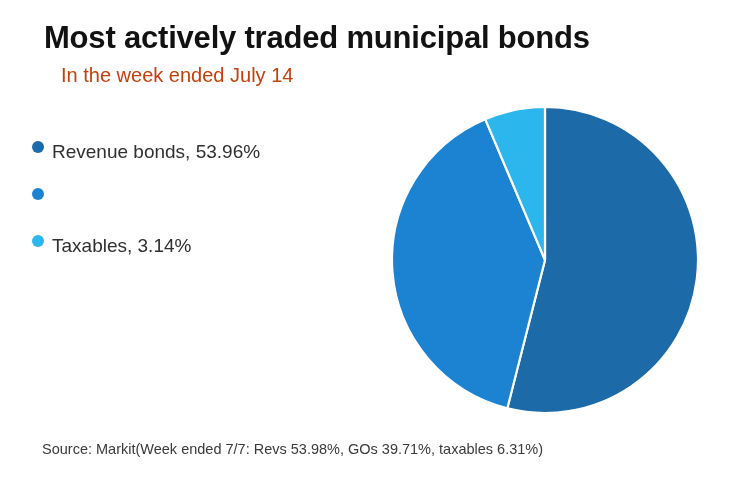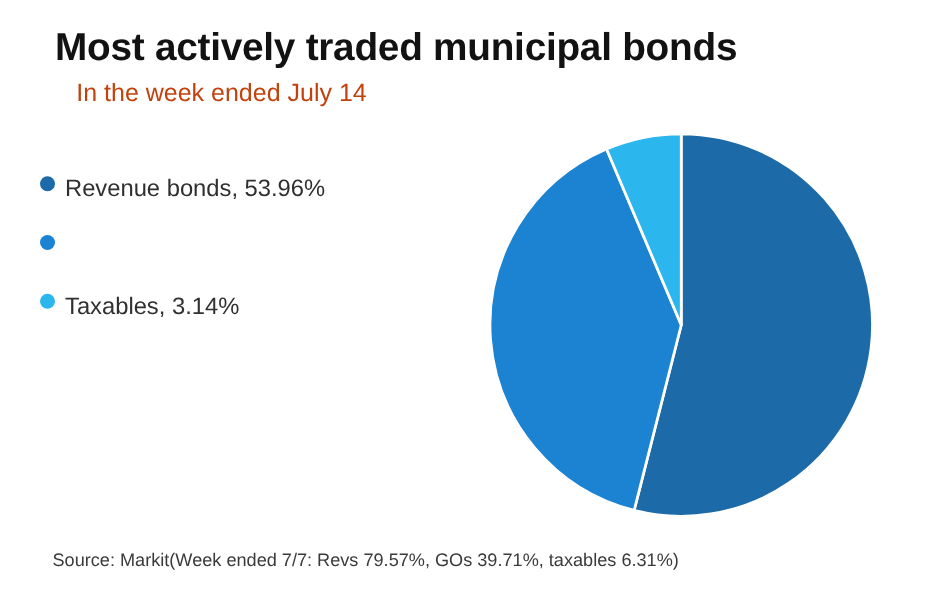--- a/index.html
+++ b/index.html
@@ -117,15 +117,15 @@
   <div class="pie-wrap">
     <svg class="pie-svg" viewBox="0 0 308 308">
       <g id="pie-slices">
           <path d="M 154 154 L 154.00 1.00 A 153 153 0 1 1 116.32 302.29 Z" fill="#1C6AA8" stroke="#ffffff" stroke-width="2.2" stroke-linejoin="round"></path>
           <path d="M 154 154 L 116.32 302.29 A 153 153 0 0 1 94.21 13.17 Z" fill="#1B83D1" stroke="#ffffff" stroke-width="2.2" stroke-linejoin="round"></path>
           <path d="M 154 154 L 94.21 13.17 A 153 153 0 0 1 154.00 1.00 Z" fill="#2BB7ED" stroke="#ffffff" stroke-width="2.2" stroke-linejoin="round"></path>
         </g>
     </svg>
   </div>
 
-  <div class="source-note">Source: Markit(Week ended 7/7: Revs 79.57%, GOs 39.71%, taxables 6.31%)</div>
+  <div class="source-note">Source: Markit(Week ended 7/7: Revs 53.98%, GOs 39.71%, taxables 6.31%)</div>
 
 </div>
 
 </body></html>

